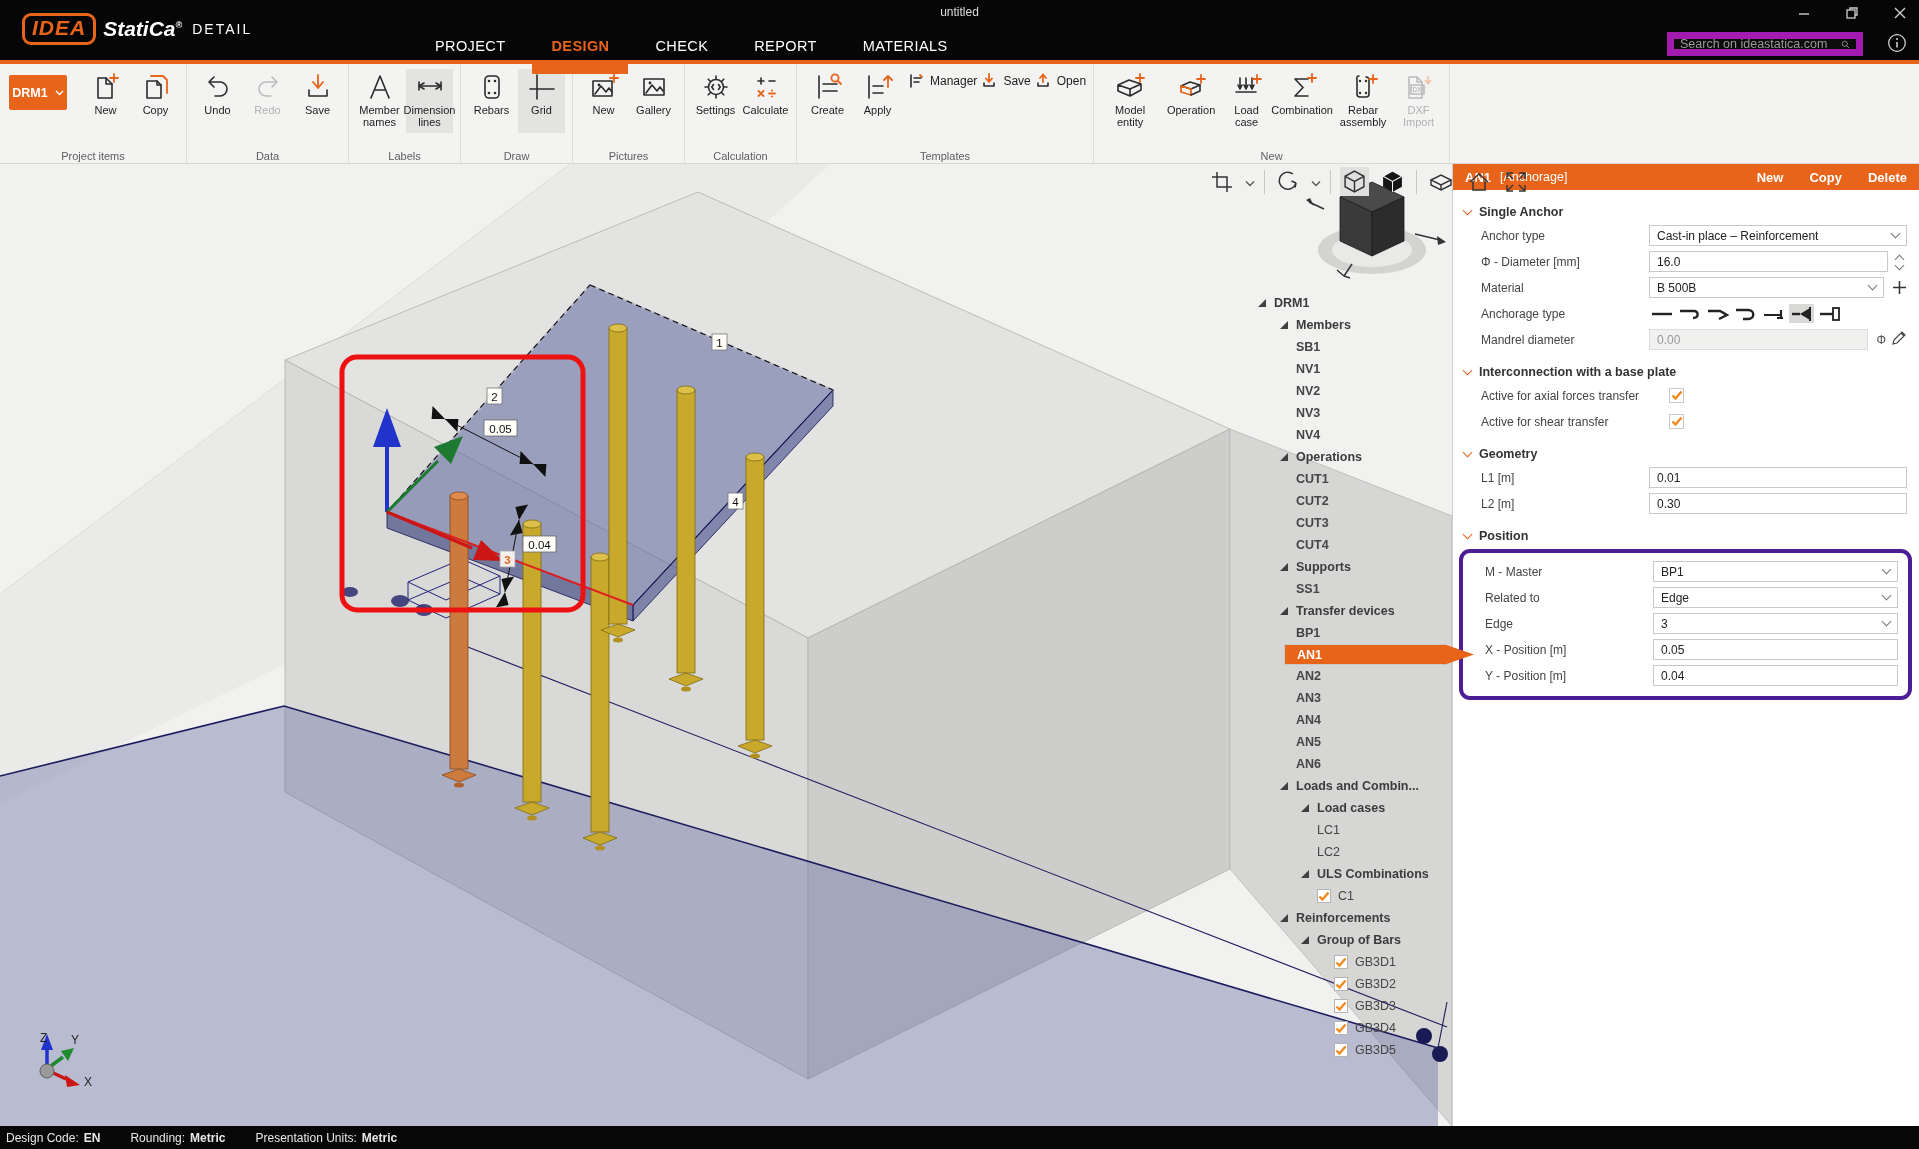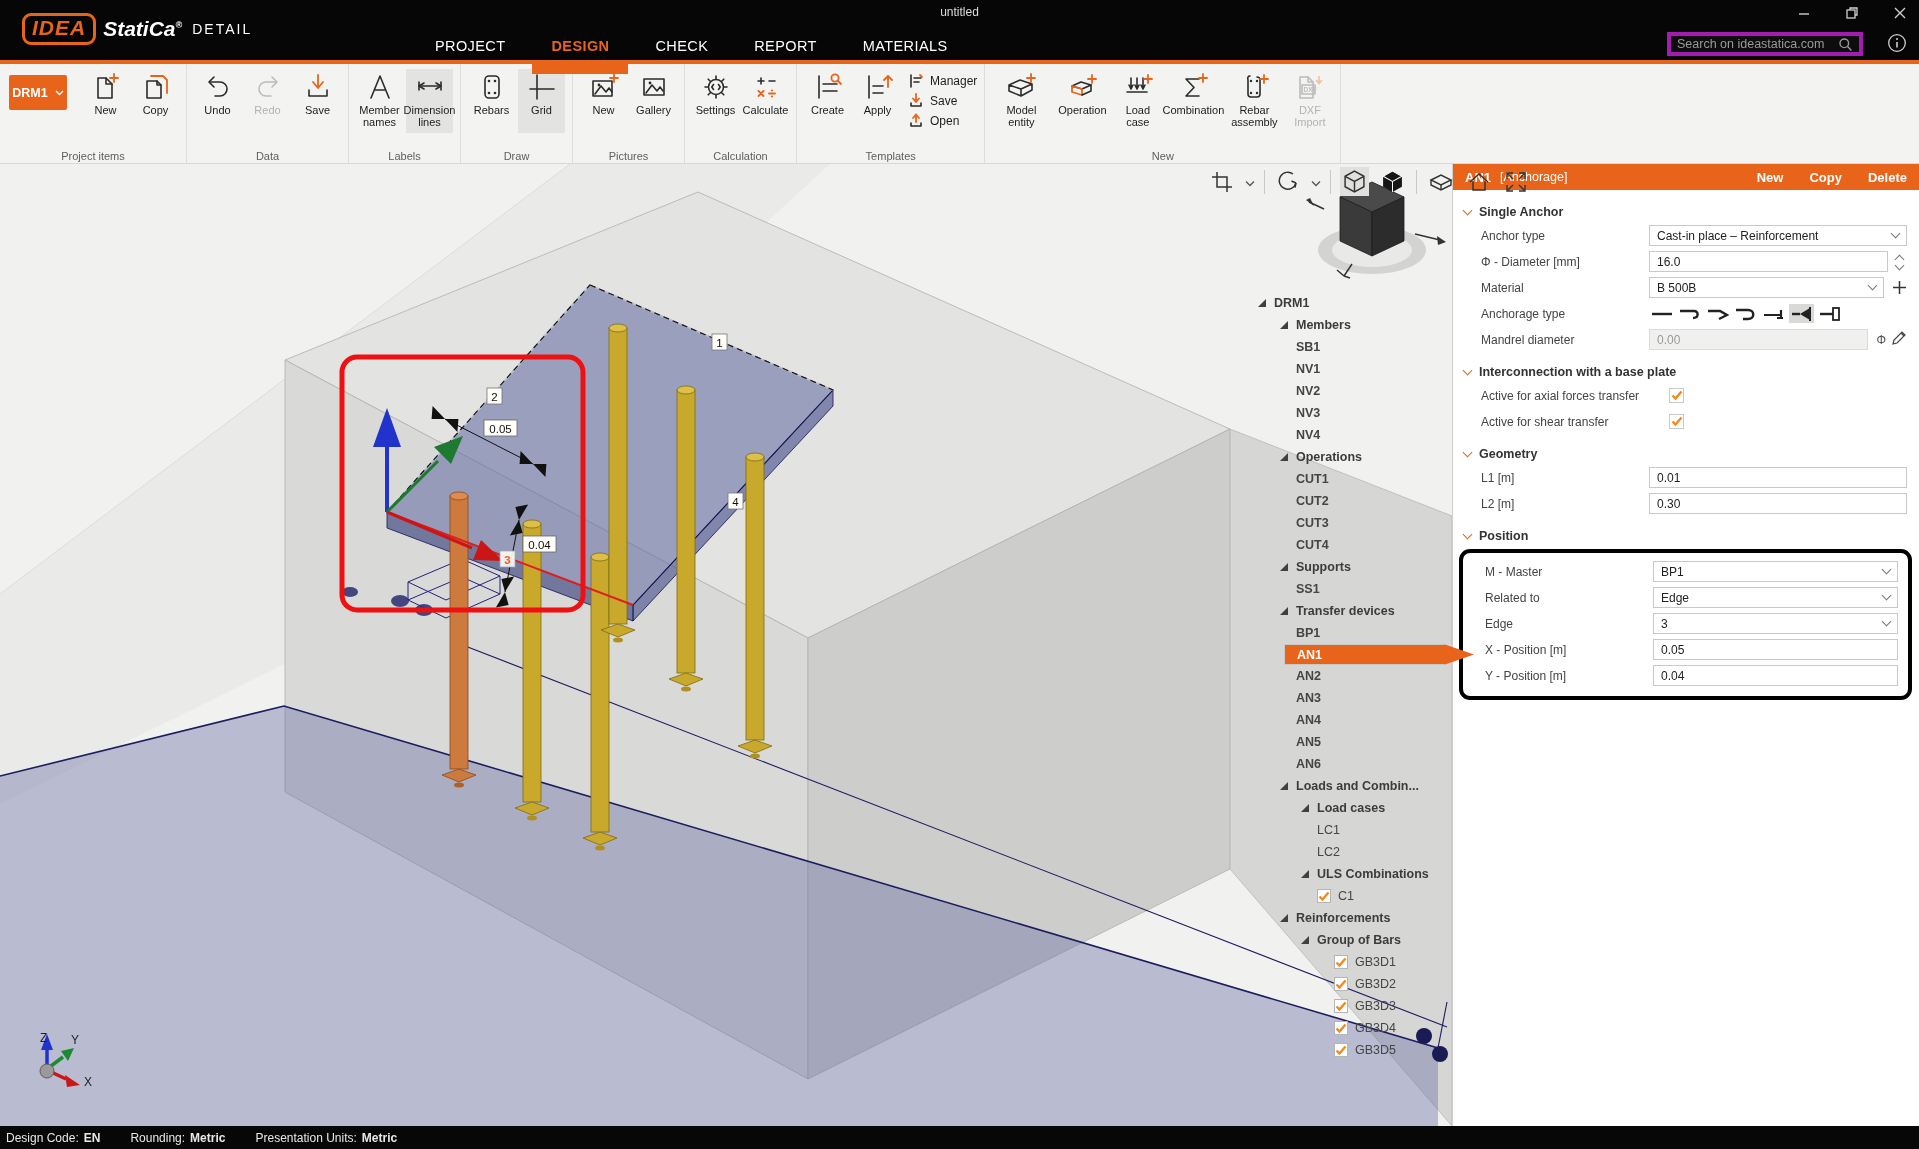--- a/index.html
+++ b/index.html
@@ -14,39 +14,39 @@
   .brand-name { color:#fff; font-weight:bold; font-style:italic; font-size:21px; margin-left:7px; }
   .brand-reg { color:#fff; font-size:9px; vertical-align:super; }
   .brand-prod { color:#fff; font-size:14px; letter-spacing:2px; margin-left:10px; font-weight:400; }
   .wtitle { position:absolute; left:50%; top:5px; transform:translateX(-50%); color:#ddd; font-size:12px; }
   .winbtns { position:absolute; right:8px; top:4px; display:flex; gap:26px; align-items:center; }
   .winbtn { width:22px; height:18px; display:flex; align-items:center; justify-content:center; }
   #menu { position:absolute; left:412px; top:30px; display:flex; height:34px; }
   .mi { position:relative; color:#fff; font-size:14.5px; padding:8px 23px 0 23px; letter-spacing:.4px; }
   .mi.active { color:#e8641b; font-weight:bold; }
   .mi.active::after { content:""; position:absolute; left:4px; right:4px; bottom:-10px; height:10px; background:#e8641b; }
-  .searchwrap { position:absolute; right:56px; top:32px; width:196px; height:24px; border:4px solid #a21caf; display:flex; align-items:center; padding:0 6px; background:#0d0d0d; }
+  .searchwrap { position:absolute; right:56px; top:32px; width:196px; height:24px; border:7px solid #a21caf; display:flex; align-items:center; padding:0 6px; background:#0d0d0d; }
   .searchwrap input { flex:1; background:transparent; border:none; outline:none; color:#bbb; font-size:12.5px; font-family:inherit; }
   .searchwrap input::placeholder { color:#9a9a9a; }
   .infobtn { position:absolute; right:12px; top:33px; }
 
   
   #ribbon { position:absolute; left:0; top:64px; width:1919px; height:100px; background:#f3f3f2; border-bottom:1px solid #d8d8d7; display:flex; align-items:stretch; z-index:4; }
   .rgroup { position:relative; border-right:1px solid #dddddc; padding:5px 7px 16px 7px; display:flex; gap:3px; align-items:flex-start; }
   .glabel { position:absolute; bottom:1px; left:0; right:0; text-align:center; font-size:11px; color:#5e5e5e; }
   .rbtn { width:47px; min-height:64px; display:flex; flex-direction:column; align-items:center; gap:2px; font-size:11px; color:#1d1d1d; text-align:center; line-height:1.12; padding:3px 1px; }
   .rbtn.wide { width:58px; }
   .rbtn svg, .trowbtn svg, .projchev svg { display:block; }
   .rbtn.pressed { background:#e3e3e2; }
   .rbtn.disabled { color:#b2b2b2; }
   .oline { stroke:#2b2b2b; fill:none; stroke-width:1.6; stroke-linecap:round; stroke-linejoin:round; }
   .oacc { stroke:#e8641b; fill:none; stroke-width:1.8; stroke-linecap:round; stroke-linejoin:round; }
   .ogray { stroke:#bcbcbc; fill:none; stroke-width:1.6; stroke-linecap:round; stroke-linejoin:round; }
   .projbtn { background:#e8641b; border-radius:2px; color:#fff; font-size:12.5px; font-weight:bold; width:58px; height:35px; margin:6px 12px 0 2px; display:flex; align-items:center; justify-content:center; gap:7px; }
-  .tcol { display:flex; flex-direction:column; gap:4px; padding-top:4px; margin-left:4px; }
+  .tcol { display:flex; flex-direction:row; gap:4px; padding-top:4px; margin-left:4px; }
   .trowbtn { display:flex; align-items:center; gap:6px; font-size:12px; color:#1d1d1d; }
 
   
   #canvas { position:absolute; left:0; top:164px; width:1452px; height:962px; }
   #vtools { position:absolute; left:1208px; top:167px; display:flex; align-items:center; gap:9px; z-index:6; }
   .vt { padding:3px; display:flex; align-items:center; }
   .vt.active { background:#e0e0df; }
   .vsep { width:1px; height:24px; background:#c9c9c8; }
 
   
@@ -74,21 +74,21 @@
   .sel .val { flex:1; }
   .inp.dis { background:#f0f0ef; color:#9a9a9a; border-color:#dcdcdc; }
   .spin { width:15px; margin-left:4px; display:flex; flex-direction:column; align-items:center; gap:3px; }
   .chev.up { transform:rotate(-135deg); margin-top:2px; }
   .plusbtn { margin-left:8px; display:flex; }
   .phisym { margin:0 5px 0 8px; color:#555; }
   .aglyphs { display:flex; gap:3px; align-items:center; }
   .ag { width:25px; height:19px; display:flex; align-items:center; justify-content:center; }
   .ag.on { background:#d9d9d8; }
   .pcheck { width:15px; height:15px; border:1px solid #c9c9c9; background:#fff; display:flex; align-items:center; justify-content:center; }
-  .redbox { margin:3px 7px 0 6px; border:4px solid #000000; border-radius:11px; padding:3px 2px 5px 0; }
+  .redbox { margin:3px 7px 0 6px; border:4px solid #4c1d95; border-radius:11px; padding:3px 2px 5px 0; }
   .redbox .prow { margin-left:22px; margin-right:8px; }
 
   
   #statusbar { position:absolute; left:0; bottom:0; width:1919px; height:23px; background:#070707; color:#e8e8e8; display:flex; align-items:center; gap:30px; padding-left:6px; font-size:12px; }
   .stpair { display:flex; gap:5px; }
   .stval { font-weight:bold; }
 </style>
 </head>
 <body>
 

